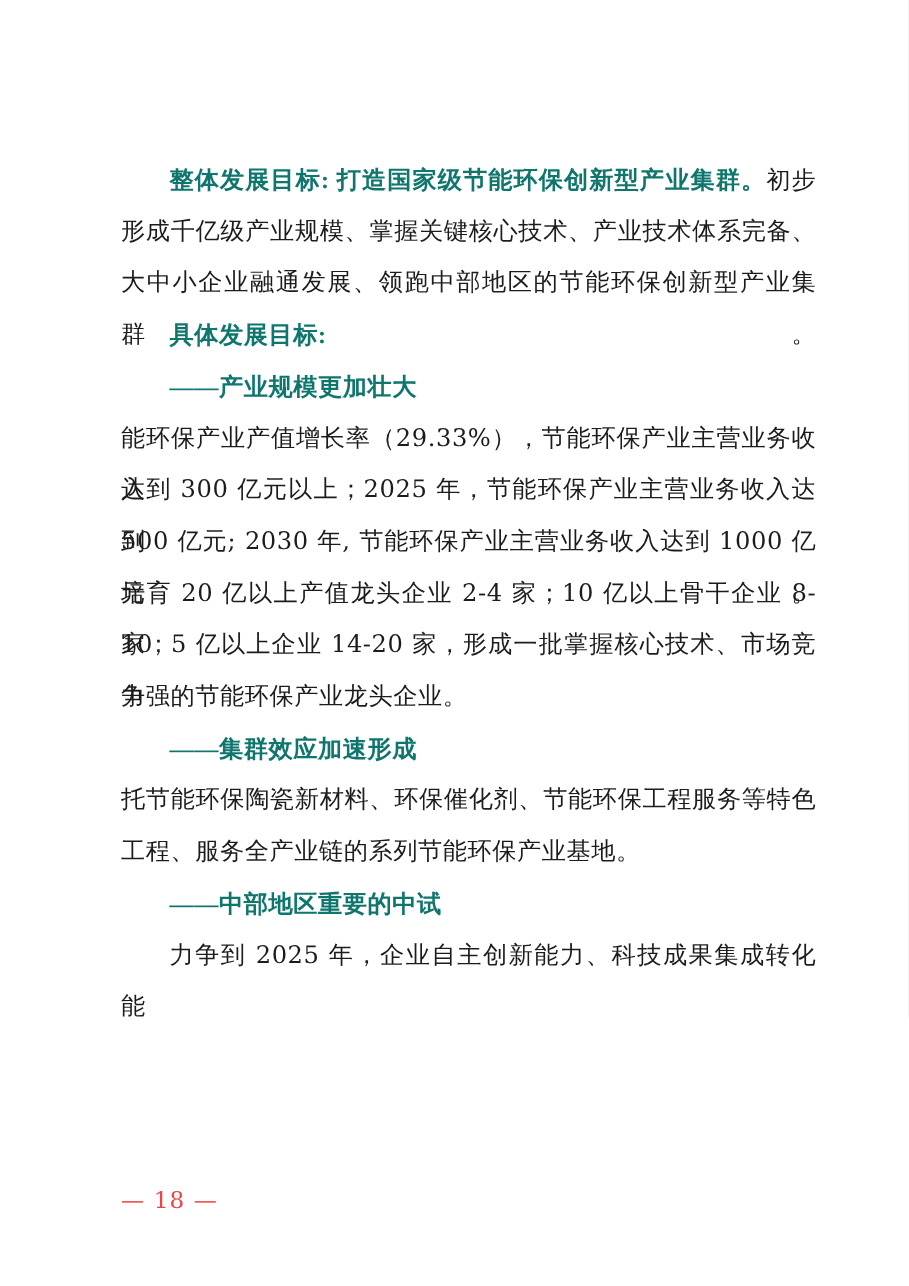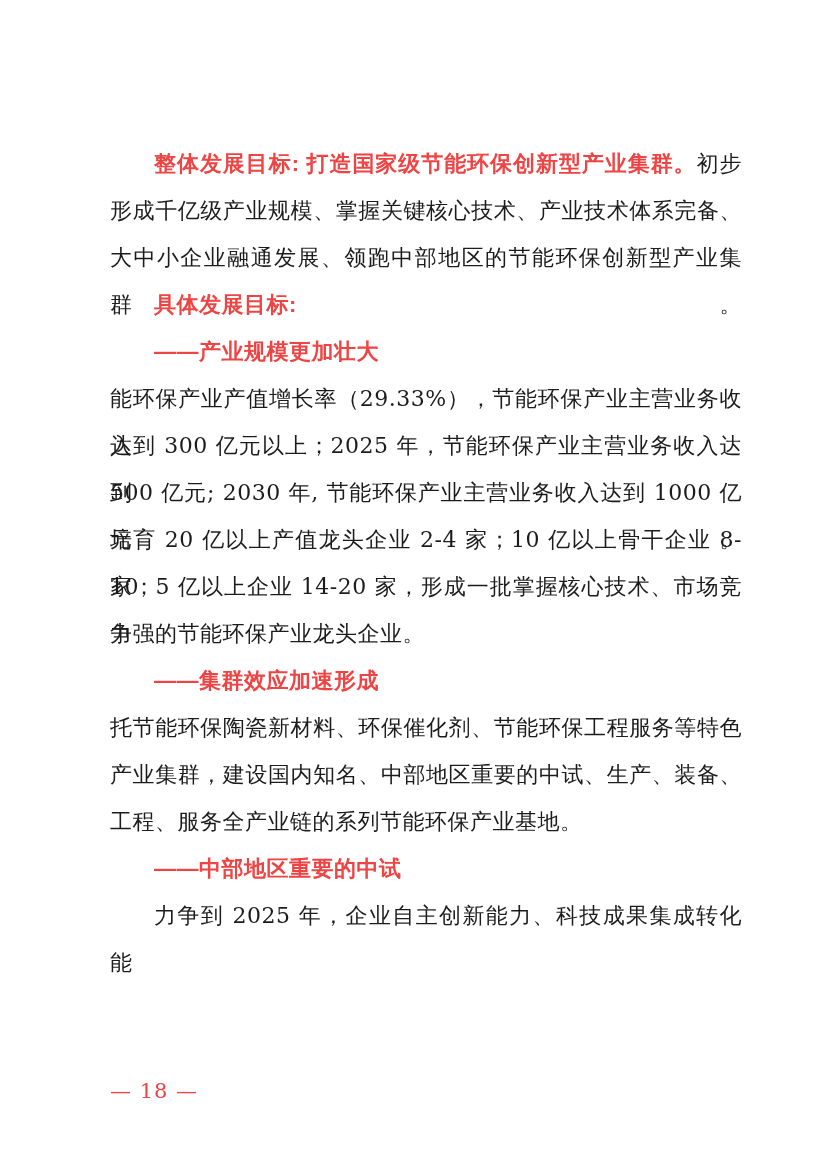--- a/index.html
+++ b/index.html
@@ -40,23 +40,23 @@
   }
   .line.heading {
     font-family: "DejaVu Sans", "Liberation Sans", sans-serif;
     font-weight: 700;
     color: #000000;
   }
   .seg {
     color: inherit;
   }
   .seg.bold {
-    font-family: Liberation Sans, sans-serif;
+    font-family: Liberation Serif, serif;
     font-weight: 700;
-    color: #ef4444;
+    color: #0f766e;
   }
   .footer {
     position: absolute;
     left: 110px;
     top: 1076px;
     font-size: 21px;
     line-height: 30px;
     color: #ef4444;
     font-family: "DejaVu Serif", "Liberation Serif", serif;
     letter-spacing: 1px;
@@ -73,19 +73,18 @@
       <div class="line indent heading"><span class="seg bold">具体发展目标:</span></div>
       <div class="line indent heading"><span class="seg bold">——产业规模更加壮大</span></div>
       <div class="line fill"><span class="seg">能环保产业产值增长率（29.33%），节能环保产业主营业务收入</span></div>
       <div class="line fill"><span class="seg">达到 300 亿元以上；2025 年，节能环保产业主营业务收入达到</span></div>
       <div class="line fill"><span class="seg">500 亿元; 2030 年, 节能环保产业主营业务收入达到 1000 亿元。</span></div>
       <div class="line fill"><span class="seg">培育 20 亿以上产值龙头企业 2-4 家；10 亿以上骨干企业 8-10</span></div>
       <div class="line fill"><span class="seg">家；5 亿以上企业 14-20 家，形成一批掌握核心技术、市场竞争</span></div>
       <div class="line"><span class="seg">力强的节能环保产业龙头企业。</span></div>
       <div class="line indent heading"><span class="seg bold">——集群效应加速形成</span></div>
       <div class="line fill"><span class="seg">托节能环保陶瓷新材料、环保催化剂、节能环保工程服务等特色</span></div>
-      <div class="line fill"><span class="seg">产业集群，建设国内知名、中部地区重要的中试、生产、装备、</span></div>
       <div class="line"><span class="seg">工程、服务全产业链的系列节能环保产业基地。</span></div>
       <div class="line indent heading"><span class="seg bold">——中部地区重要的中试</span></div>
       <div class="line indent fill"><span class="seg">力争到 2025 年，企业自主创新能力、科技成果集成转化能</span></div>
     </div>
   <div class="footer">— 18 —</div>
 </div>
 
 </body></html>

